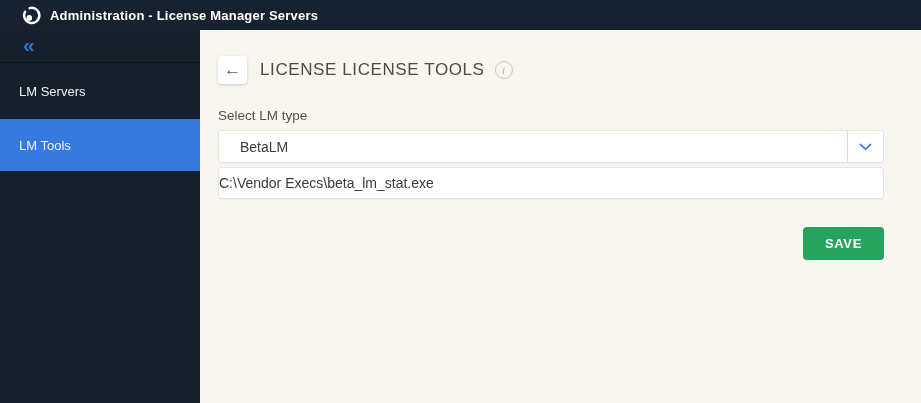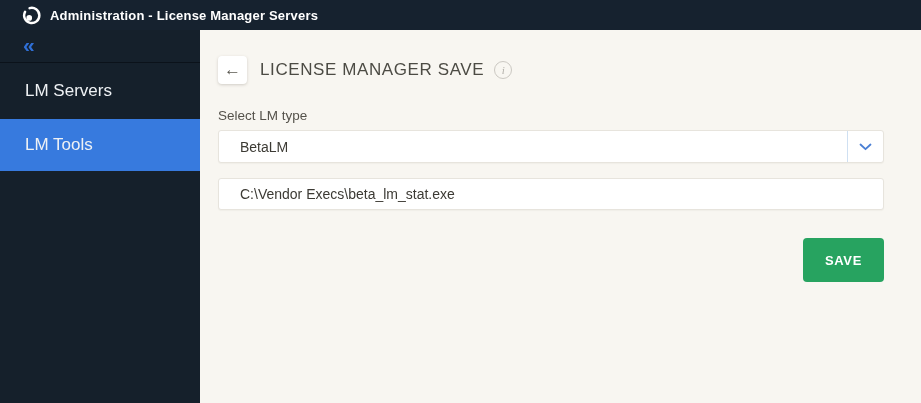--- a/index.html
+++ b/index.html
@@ -33,22 +33,22 @@
     height: 33px; display: flex; align-items: center;
     border-bottom: 1px solid #0b121a;
   }
   .collapse-btn {
     margin-left: 23px; color: #2f6fd6; font-size: 21px; font-weight: bold;
     line-height: 1; cursor: pointer; user-select: none;
     padding-bottom: 3px;
   }
   .nav-item {
     display: flex; align-items: center;
-    color: #eef1f4; font-size: 17px; cursor: pointer;
-    padding-left: 25px;
+    color: #eef1f4; font-size: 13px; cursor: pointer;
+    padding-left: 19px;
   }
   .nav-item.servers { height: 56px; }
   .nav-item.tools { height: 52px; background: #377ade; }
 
   
   .content {
     position: absolute; left: 200px; top: 30px; width: 721px; height: 373px;
     background: #f8f6f1;
     padding: 25px 37px 0 18px;
   }
@@ -83,32 +83,32 @@
   .select-value {
     padding-left: 21px; font-size: 14px; color: #3c3a34;
   }
   .select-caret {
     position: absolute; right: 0; top: 0; bottom: 0; width: 36px;
     border-left: 1px solid #cfe0f2;
     display: flex; align-items: center; justify-content: center;
   }
 
   .text-input {
-    margin-top: 15px; height: 32px; width: 100%;
+    margin-top: 4px; height: 32px; width: 100%;
     background: #ffffff; border: 1px solid #e7e4dd; border-radius: 3px;
-    padding-left: 21px; font-size: 14px; color: #3c3a34;
+    font-size: 14px; color: #3c3a34;
     font-family: "Liberation Sans", sans-serif;
     box-shadow: 0 1px 1px rgba(120,115,100,0.06);
     outline: none;
   }
   .label-2 { margin-top: 30px; }
 
   .save-row { margin-top: 28px; display: flex; justify-content: flex-end; }
   .save-btn {
-    width: 81px; height: 44px; background: #27a360; border: none; border-radius: 4px;
+    width: 81px; height: 33px; background: #27a360; border: none; border-radius: 4px;
     color: #ffffff; font-weight: bold; font-size: 13px; letter-spacing: 0.6px;
     cursor: pointer; font-family: "Liberation Sans", sans-serif;
   }
 </style>
 </head>
 <body>
 
 <div class="topbar">
   <span class="logo">
     <svg width="19" height="19" viewBox="0 0 20 20">
@@ -129,21 +129,21 @@
   <div class="nav-item tools">
     <span>LM Tools</span>
   </div>
 </div>
 
 <div class="content">
   <div class="header-row">
     <button class="back-btn">
       <span>←</span>
     </button>
-    <span class="page-heading">LICENSE MANAGER SAVE</span>
+    <span class="page-heading">LICENSE LICENSE TOOLS</span>
     <span class="info-icon">i</span>
   </div>
 
   <div class="field-label">Select LM type</div>
   <div class="select-box">
     <span class="select-value">BetaLM</span>
     <span class="select-caret">
       <svg width="13" height="8" viewBox="0 0 13 8">
         <path d="M1.5 1.5 L6.5 6.2 L11.5 1.5" fill="none" stroke="#4a7fd4" stroke-width="1.8" stroke-linecap="round" stroke-linejoin="round"></path>
       </svg>

